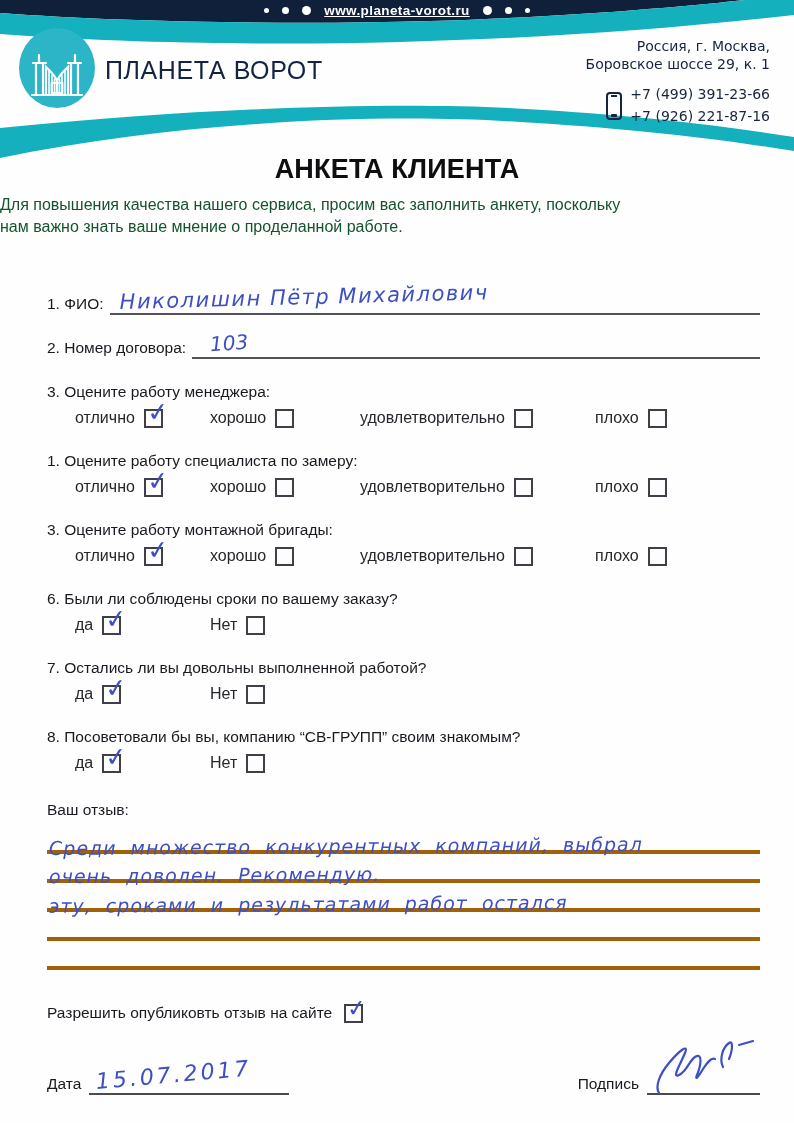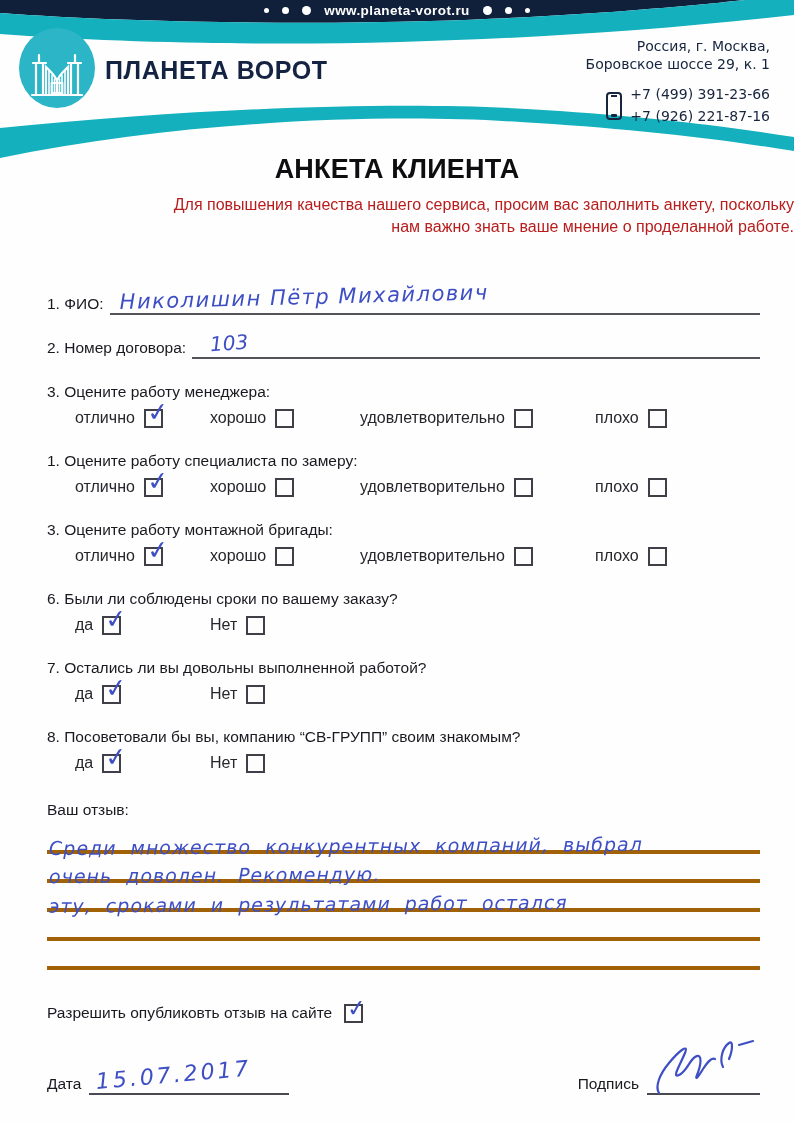--- a/index.html
+++ b/index.html
@@ -12,47 +12,47 @@
     color:#1a1a1f;
   }
   .page { position:absolute; inset:0; background:#fefefe; }
 
   
   .hdr { position:relative; height:158px; }
   .hdr-art { position:absolute; top:0; left:0; }
   .url-bar {
     position:absolute; top:3px; left:0; right:0;
     display:flex; justify-content:center; align-items:center; gap:13px;
-    color:#fff; font-size:13.5px; font-weight:bold; letter-spacing:.4px;
+    color:#fff; font-size:13.5px; font-weight:bold; letter-spacing:.4px;text-decoration:underline;
   }
   .dot { background:#fff; border-radius:50%; flex:0 0 auto; }
   .dot.s { width:5px; height:5px; }
   .dot.m { width:7px; height:7px; }
   .dot.l { width:9px; height:9px; }
 
   .logo { position:absolute; left:16px; top:26px; }
   .brand {
     position:absolute; left:105px; top:56px;
-    font-size:25px; font-weight:bold; color:#152342; letter-spacing:.6px;
+    font-size:25px; font-weight:normal; color:#152342; letter-spacing:.6px;
     white-space:nowrap;
   }
   .contact {
     position:absolute; right:24px; top:37px; text-align:right;
     font-family:"DejaVu Sans", sans-serif; font-size:14px; color:#16243e;
     line-height:1.32;
   }
   .phone-row { display:flex; justify-content:flex-end; align-items:center; gap:8px; margin-top:10px; }
   .phone-ic { width:16px; height:28px; border:2px solid #16243e; border-radius:4px; position:relative; flex:0 0 auto; }
   .phone-ic::before { content:""; position:absolute; top:1px; left:3px; right:3px; height:2px; background:#16243e; }
   .phone-ic::after  { content:""; position:absolute; bottom:1px; left:50%; transform:translateX(-50%); width:6px; height:3px; background:#16243e; border-radius:1px; }
   .phone-nums { text-align:left; line-height:1.55; }
 
   
   .title { margin-top:-4px; text-align:center; font-size:27px; font-weight:bold; color:#0e0e10; letter-spacing:.2px; }
-  .intro { margin-top:9px; text-align:right; font-size:16px; color:#b91c1c; line-height:1.4; }
+  .intro { margin-top:9px; text-align:left; font-size:16px; color:#14532d; line-height:1.4; }
 
   
   .form { margin:50px 34px 0 47px; }
   .lbl { font-weight:normal; font-size:15.5px; color:#191920; white-space:nowrap; }
 
   .field-row { display:flex; align-items:flex-end; margin-bottom:18px; }
   .field-row .lbl { padding-right:6px; padding-bottom:2px; }
   .f-line { flex:1; border-bottom:2px solid #53535b; position:relative; height:26px; }
 
   .hand { color:#3e4fc4; font-style:italic; font-family:"DejaVu Sans", sans-serif; white-space:nowrap; }

